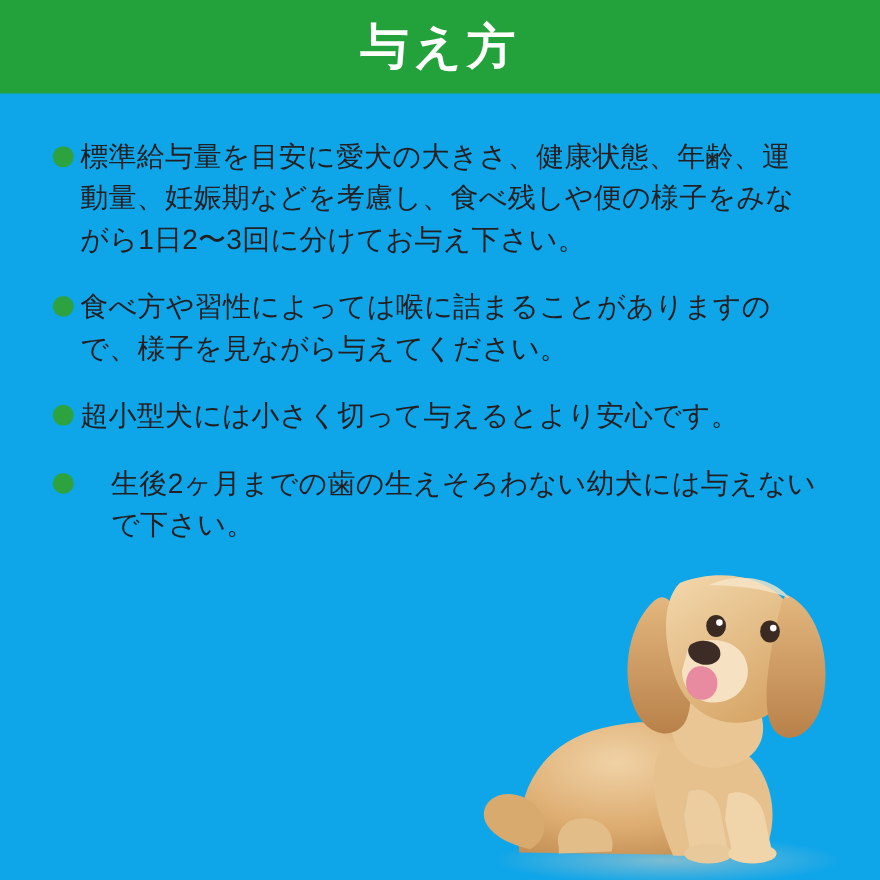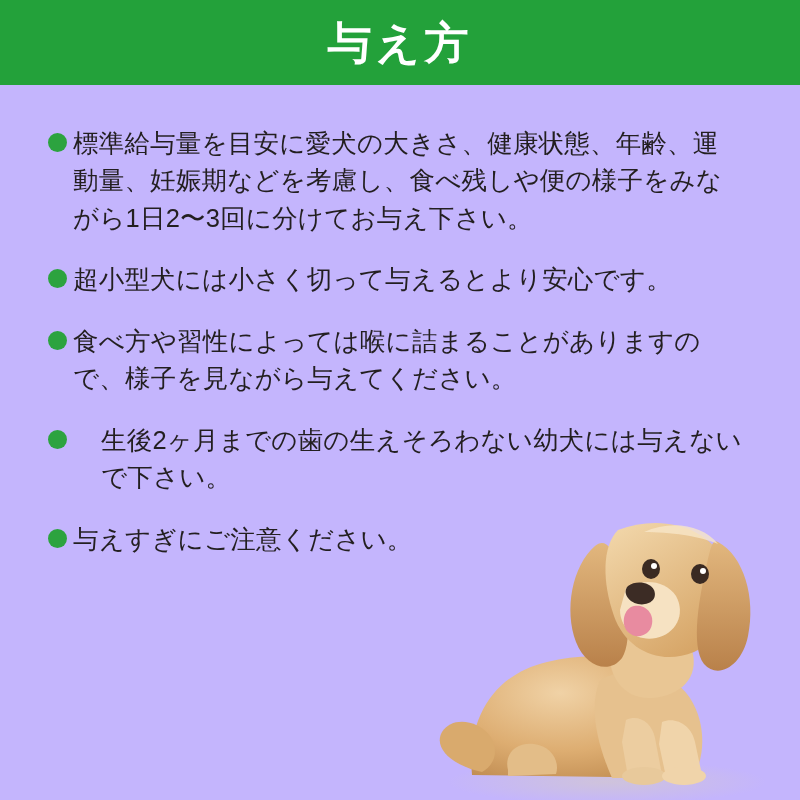--- a/index.html
+++ b/index.html
@@ -10,21 +10,21 @@
     width: 800px;
     height: 800px;
     background: #fdfcf7;
     font-family: "Liberation Sans", "DejaVu Sans", sans-serif;
     overflow: hidden;
   }
   .page {
     position: relative;
     width: 800px;
     height: 800px;
-    background: #c4b5fd;
+    background: #0ea5e9;
     box-sizing: border-box;
     overflow: hidden;
     text-decoration: underline;
   }
   
   .header {
     position: absolute;
     top: 0;
     left: 0;
     width: 800px;
@@ -105,35 +105,31 @@
   <div class="header">
     <h1 class="header-title">与え方</h1>
   </div>
 
   <div class="content">
     <ul class="bullet-list">
       <li class="bullet-item item-1">
         <span class="bullet-dot"></span>
         <span class="bullet-text">標準給与量を目安に愛犬の大きさ、健康状態、年齢、運動量、妊娠期などを考慮し、食べ残しや便の様子をみながら1日2〜3回に分けてお与え下さい。</span>
       </li>
+      <li class="bullet-item item-3">
+        <span class="bullet-dot"></span>
+        <span class="bullet-text">食べ方や習性によっては喉に詰まることがありますので、様子を見ながら与えてください。</span>
+      </li>
       <li class="bullet-item item-2">
         <span class="bullet-dot"></span>
         <span class="bullet-text">超小型犬には小さく切って与えるとより安心です。</span>
       </li>
-      <li class="bullet-item item-3">
-        <span class="bullet-dot"></span>
-        <span class="bullet-text">食べ方や習性によっては喉に詰まることがありますので、様子を見ながら与えてください。</span>
-      </li>
       <li class="bullet-item item-4">
         <span class="bullet-dot"></span>
         <span class="bullet-text">生後2ヶ月までの歯の生えそろわない幼犬には与えないで下さい。</span>
-      </li>
-      <li class="bullet-item item-5">
-        <span class="bullet-dot"></span>
-        <span class="bullet-text">与えすぎにご注意ください。</span>
       </li>
     </ul>
   </div>
 
   <div class="dog-wrap">
     <svg viewBox="0 0 370 330" xmlns="http://www.w3.org/2000/svg" aria-hidden="true">
       <defs>
         <radialGradient id="bodyGrad" cx="40%" cy="30%" r="80%">
           <stop offset="0%" stop-color="#f0d2a6"></stop>
           <stop offset="60%" stop-color="#ddad71"></stop>

